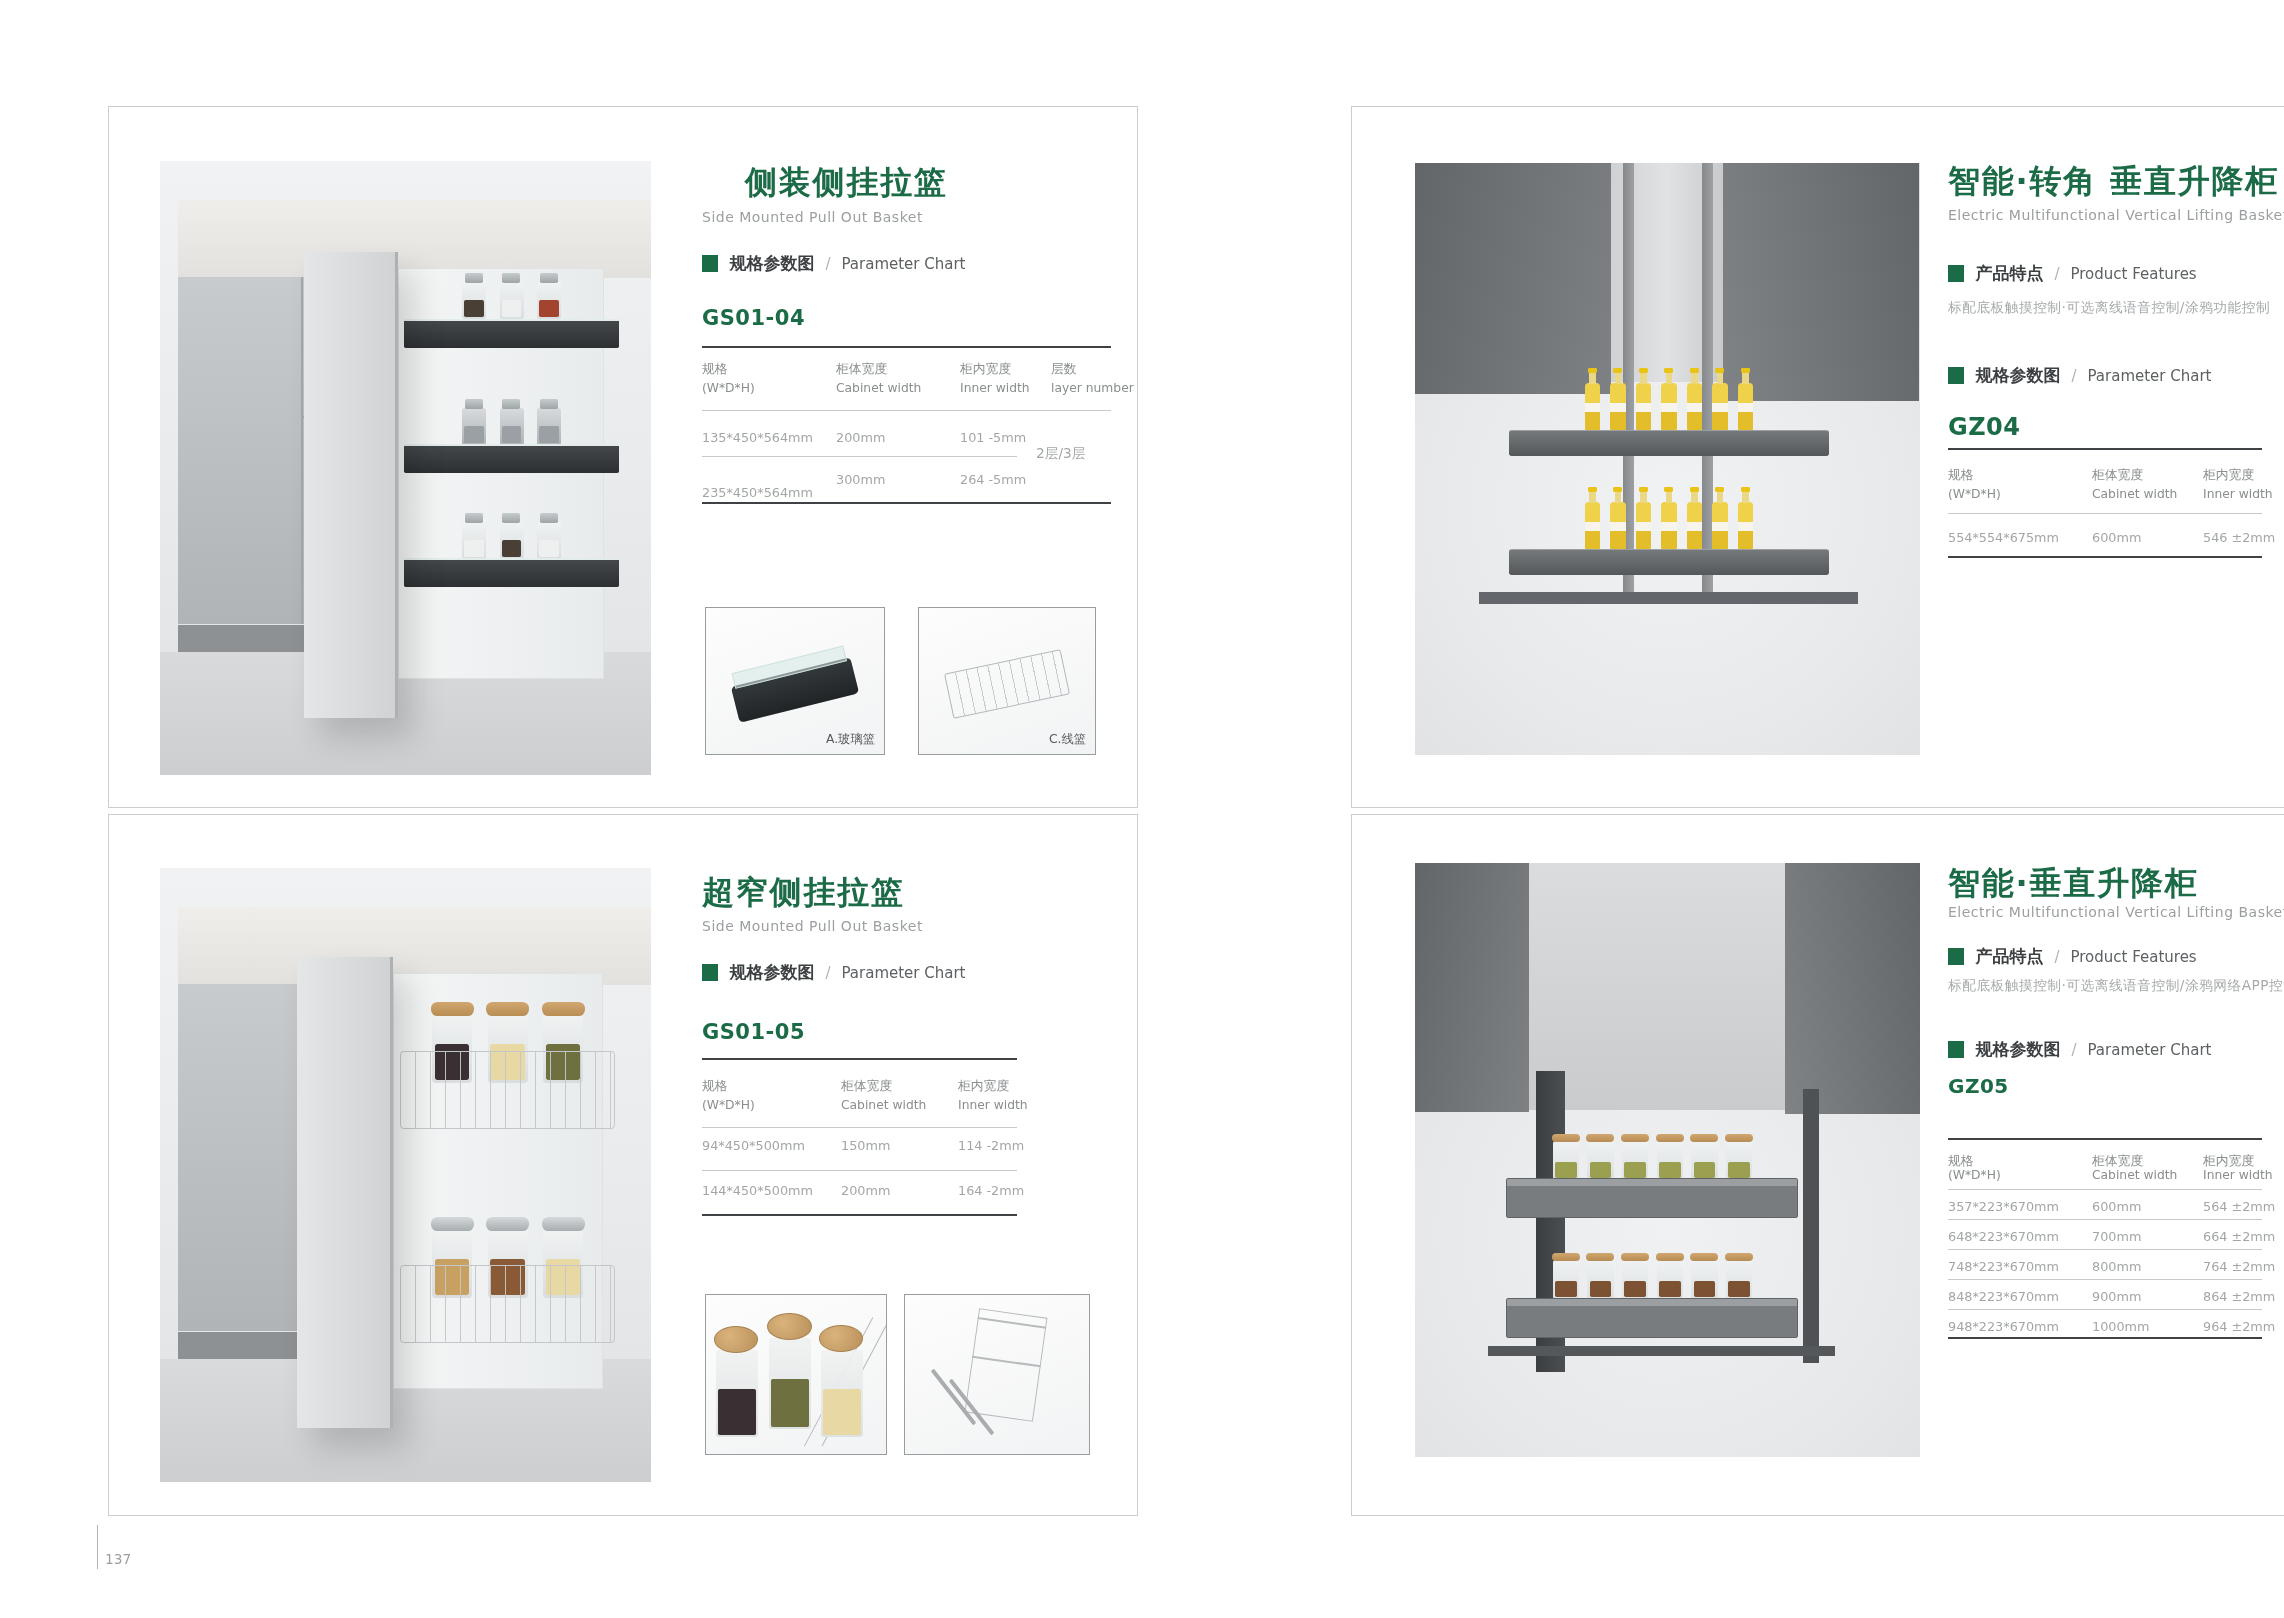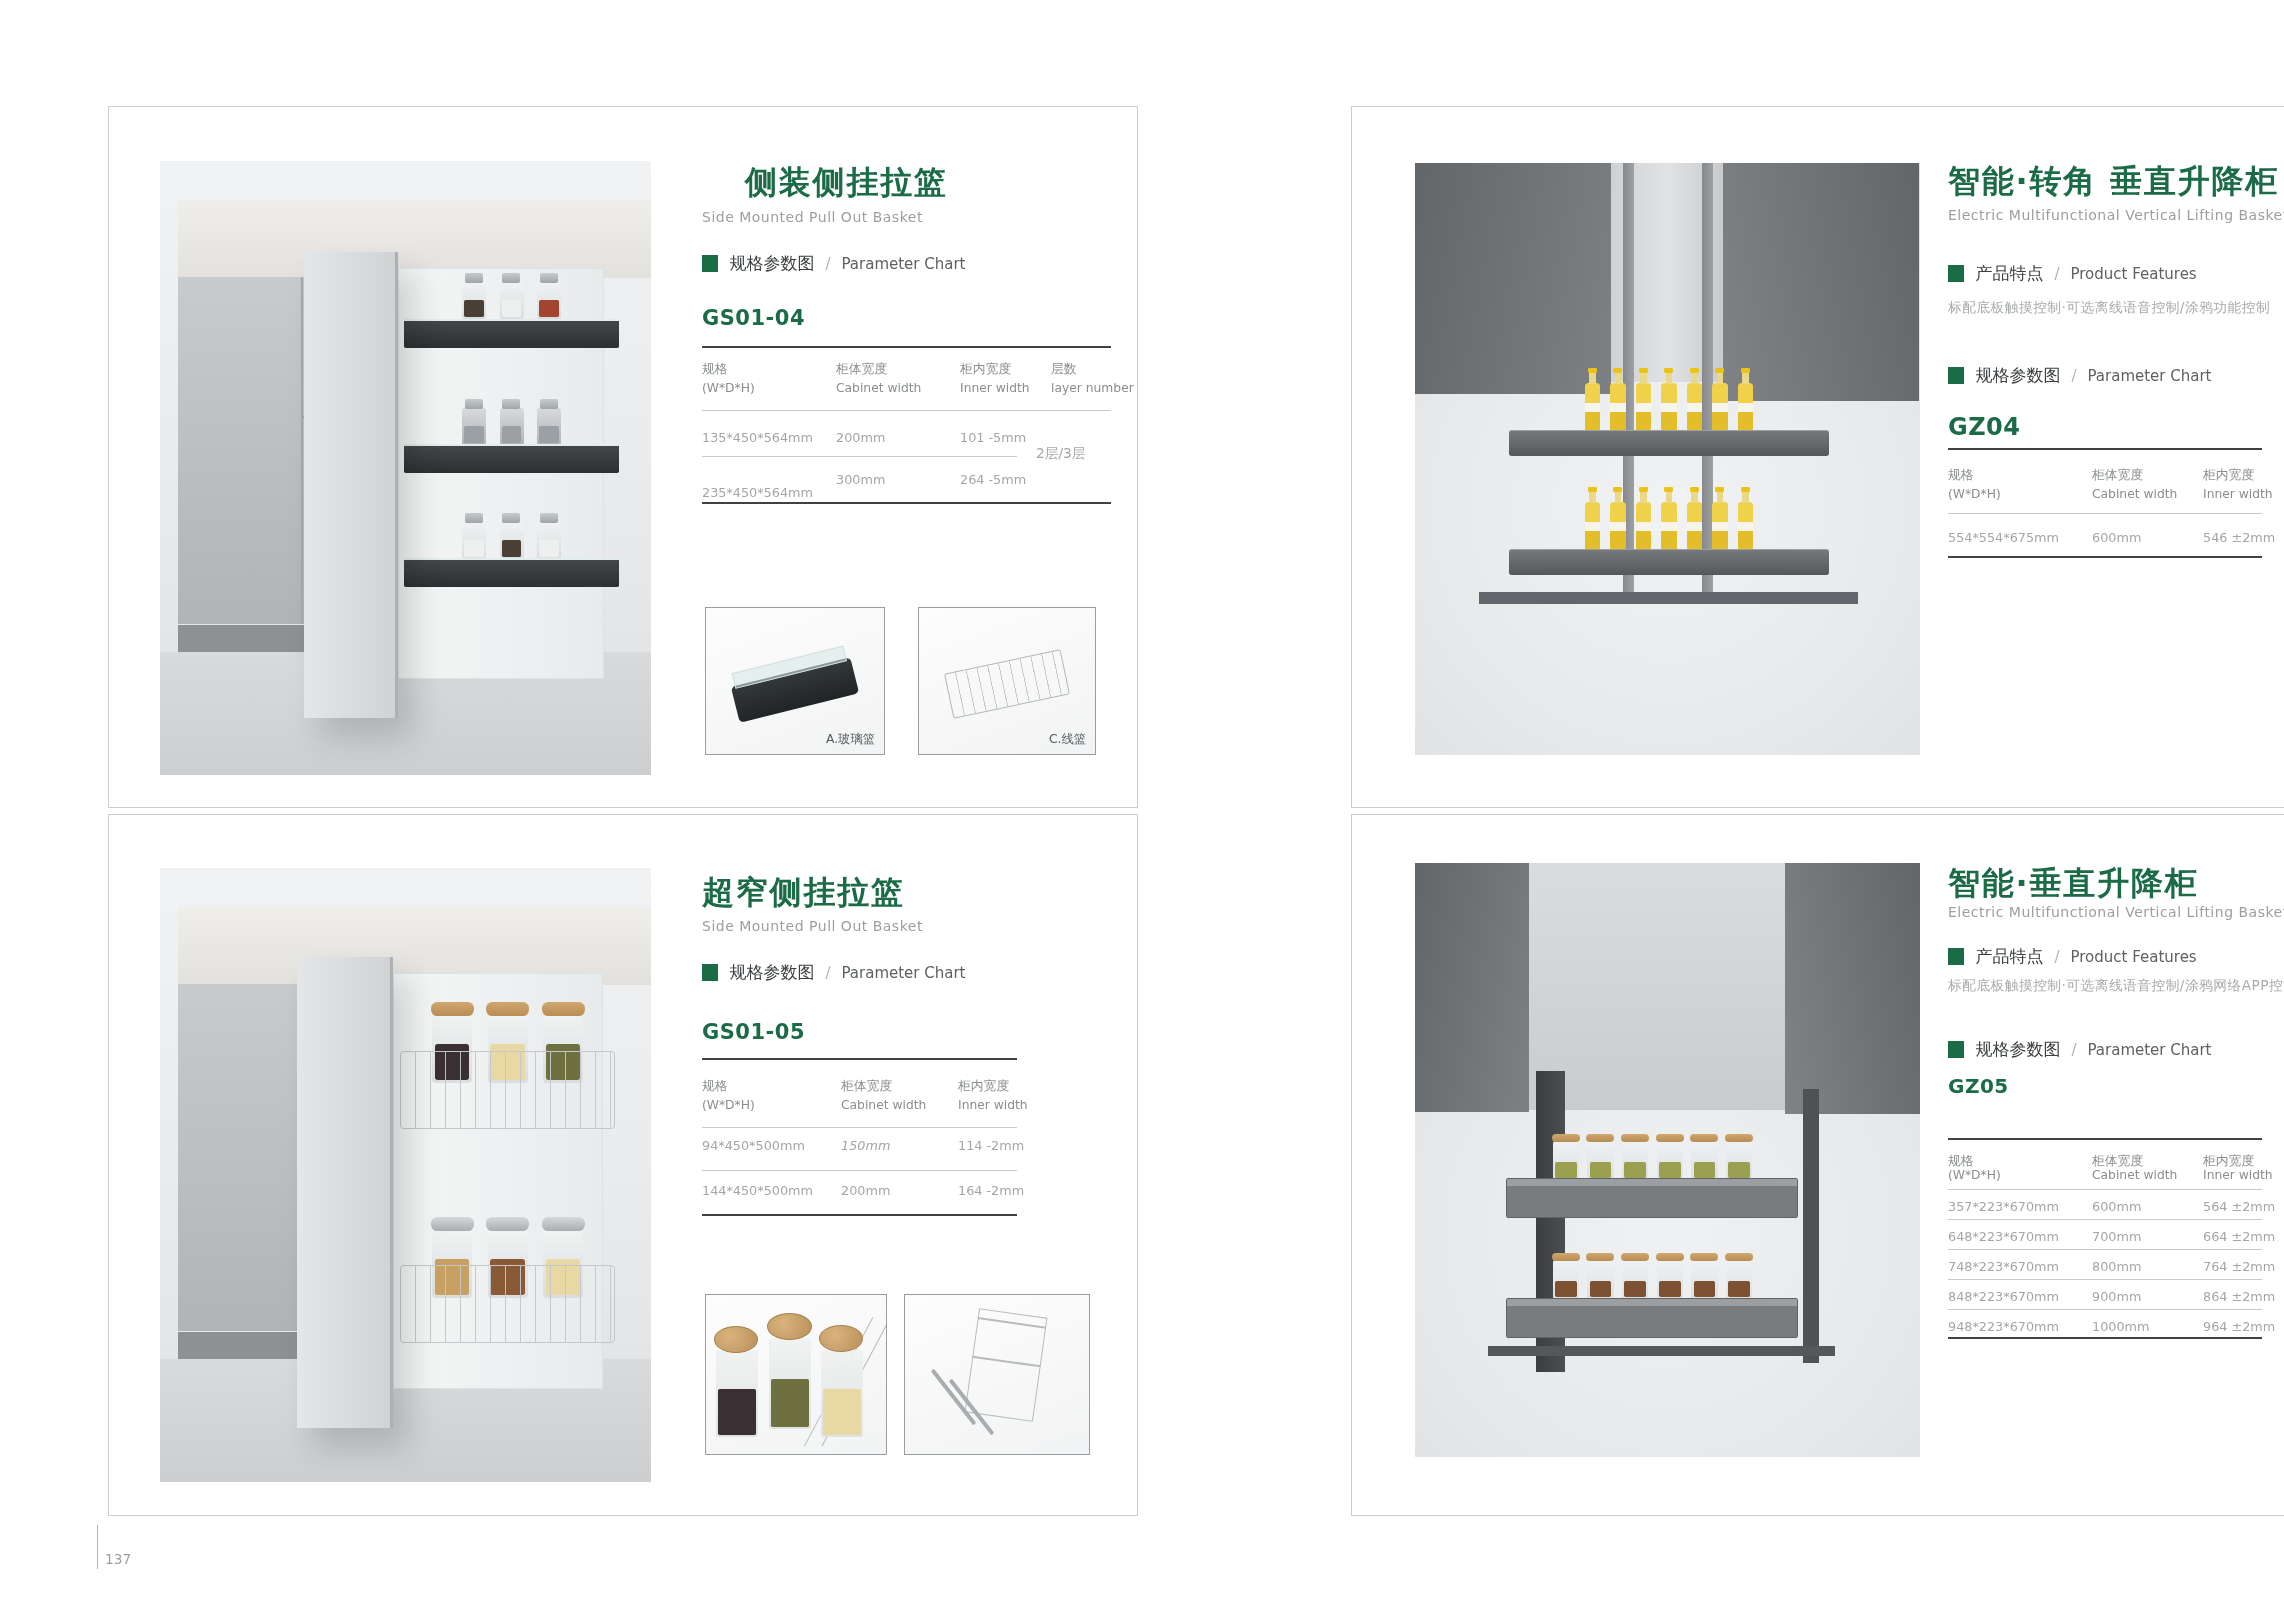--- a/index.html
+++ b/index.html
@@ -18,21 +18,21 @@
   body{
     width:2482px;height:1618px;position:relative;overflow:hidden;
     font-family:"DejaVu Sans","Liberation Sans",sans-serif;
   }
   .panel{position:absolute;background:#fff;border:0.9px solid var(--panel-border);}
   .photo{position:absolute;overflow:hidden;background:linear-gradient(180deg,#f0f2f3 0%,#e8eaec 55%,#dfe1e3 100%);}
   .title-cn{position:absolute;font-size:32px;font-weight:600;color:var(--green);letter-spacing:1.8px;white-space:nowrap;}
   .title-en{position:absolute;font-size:14px;color:var(--lite-text);letter-spacing:0.5px;white-space:nowrap;}
   .sec-head{position:absolute;display:flex;align-items:center;gap:11px;white-space:nowrap;}
   .bullet{width:16.4px;height:16.4px;background:var(--green);flex:0 0 auto;}
-  .sec-cn{font-size:17px;font-weight:400;color:var(--dark-text);}
+  .sec-cn{font-size:17px;font-weight:700;color:var(--dark-text);}
   .sec-slash{font-size:15px;color:#b0b3b4;}
   .sec-en{font-size:15px;color:var(--mid-text);}
   .model{position:absolute;font-size:21px;font-weight:600;color:var(--green);letter-spacing:0.5px;}
   .line-dark{position:absolute;height:1.8px;background:var(--line-dark);}
   .line-thin{position:absolute;height:0.9px;background:var(--line-thin);}
   .th-cn{position:absolute;font-size:12.8px;color:var(--hdr-text);white-space:nowrap;}
   .th-en{position:absolute;font-size:12.3px;color:var(--hdr-text);white-space:nowrap;}
   .td{position:absolute;font-size:12.8px;color:var(--val-text);white-space:nowrap;}
   .merged{position:absolute;font-size:13.7px;color:var(--val-text);white-space:nowrap;}
   .feat-text{position:absolute;font-size:13.7px;color:#a7aaab;white-space:nowrap;letter-spacing:0.5px;}
@@ -234,21 +234,21 @@
   <div class="th-cn" style="left:593px;top:263px;">规格</div>
   <div class="th-cn" style="left:732px;top:263px;">柜体宽度</div>
   <div class="th-cn" style="left:849px;top:263px;">柜内宽度</div>
   <div class="th-en" style="left:593px;top:283px;">(W*D*H)</div>
   <div class="th-en" style="left:732px;top:283px;">Cabinet width</div>
   <div class="th-en" style="left:849px;top:283px;">Inner width</div>
 
   <div class="line-thin" style="left:593px;top:312px;width:315px;"></div>
 
   <div class="td" style="left:593px;top:323px;">94*450*500mm</div>
-  <div class="td" style="left:732px;top:323px;font-style:italic;">150mm</div>
+  <div class="td" style="left:732px;top:323px;">150mm</div>
   <div class="td" style="left:849px;top:323px;">114 -2mm</div>
 
   <div class="line-thin" style="left:593px;top:355px;width:315px;"></div>
 
   <div class="td" style="left:593px;top:368px;">144*450*500mm</div>
   <div class="td" style="left:732px;top:368px;">200mm</div>
   <div class="td" style="left:849px;top:368px;">164 -2mm</div>
 
   <div class="line-dark" style="left:593px;top:399px;width:315px;"></div>
 

